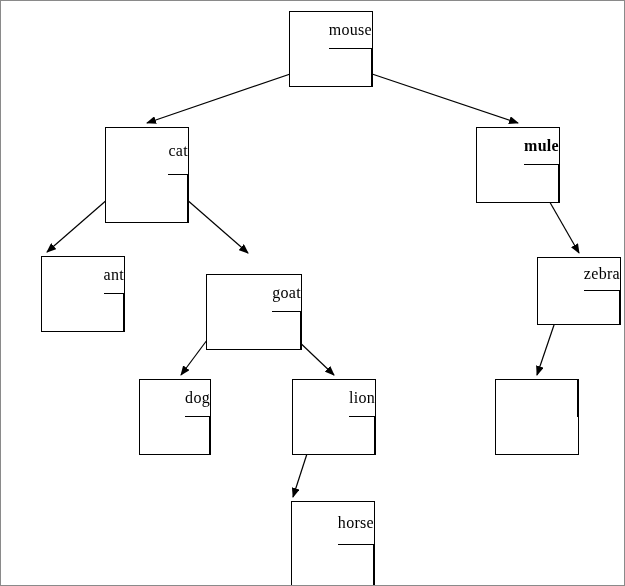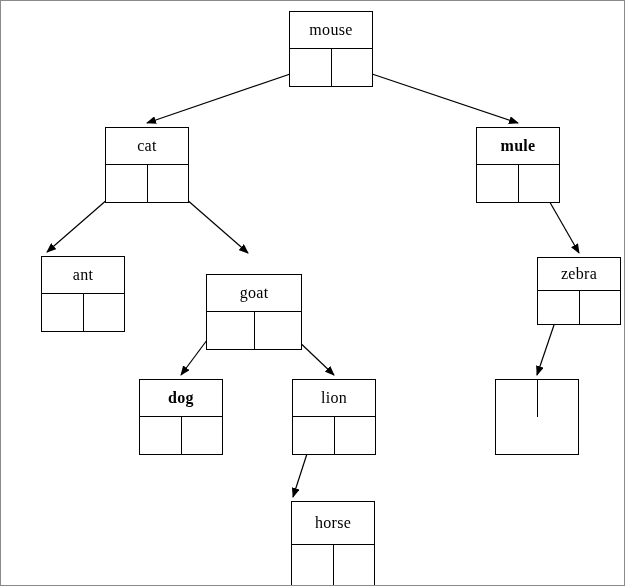--- a/index.html
+++ b/index.html
@@ -24,20 +24,21 @@
     height: 586px;
     pointer-events: none;
   }
   .node {
     position: absolute;
     box-sizing: border-box;
     border: 1px solid #000000;
     background: #ffffff;
     display: flex;
     flex-direction: column;
+    align-items: flex-end;
   }
   .node-label {
     box-sizing: border-box;
     height: 50%;
     border-bottom: 1px solid #000000;
     display: flex;
     align-items: center;
     justify-content: center;
     font-size: 16px;
     color: #000000;
@@ -77,21 +78,21 @@
       <line x1="557" y1="312.24" x2="536" y2="374" stroke="#000000" stroke-width="1.2" marker-end="url(#arrowhead)"></line>
     </svg>
   <div id="node-layer">
       <div class="node" style="left: 288px; top: 10px; width: 84px; height: 76px;">
         <div class="node-label">mouse</div>
         <div class="node-pointers">
           <div class="pointer-cell left"></div>
           <div class="pointer-cell right"></div>
         </div>
       </div>
-      <div class="node" style="left: 104px; top: 126px; width: 84px; height: 76px;">
+      <div class="node" style="left: 104px; top: 126px; width: 84px; height: 96px;">
         <div class="node-label">cat</div>
         <div class="node-pointers">
           <div class="pointer-cell left"></div>
           <div class="pointer-cell right"></div>
         </div>
       </div>
       <div class="node" style="left: 475px; top: 126px; width: 84px; height: 76px; font-weight: bold;">
         <div class="node-label">mule</div>
         <div class="node-pointers">
           <div class="pointer-cell left"></div>
@@ -112,21 +113,21 @@
           <div class="pointer-cell right"></div>
         </div>
       </div>
       <div class="node" style="left: 536px; top: 256px; width: 84px; height: 68px;">
         <div class="node-label">zebra</div>
         <div class="node-pointers">
           <div class="pointer-cell left"></div>
           <div class="pointer-cell right"></div>
         </div>
       </div>
-      <div class="node" style="left: 138px; top: 378px; width: 84px; height: 76px; font-weight: bold;">
+      <div class="node" style="left: 138px; top: 378px; width: 72px; height: 76px;">
         <div class="node-label">dog</div>
         <div class="node-pointers">
           <div class="pointer-cell left"></div>
           <div class="pointer-cell right"></div>
         </div>
       </div>
       <div class="node" style="left: 291px; top: 378px; width: 84px; height: 76px;">
         <div class="node-label">lion</div>
         <div class="node-pointers">
           <div class="pointer-cell left"></div>

